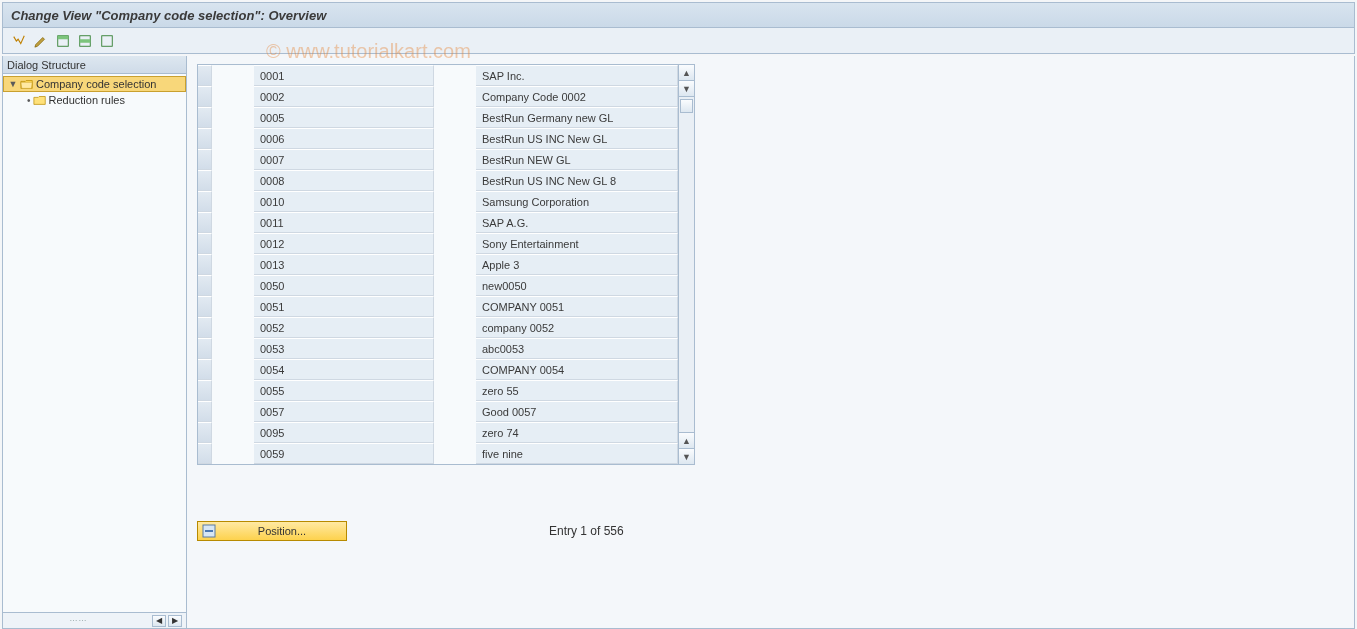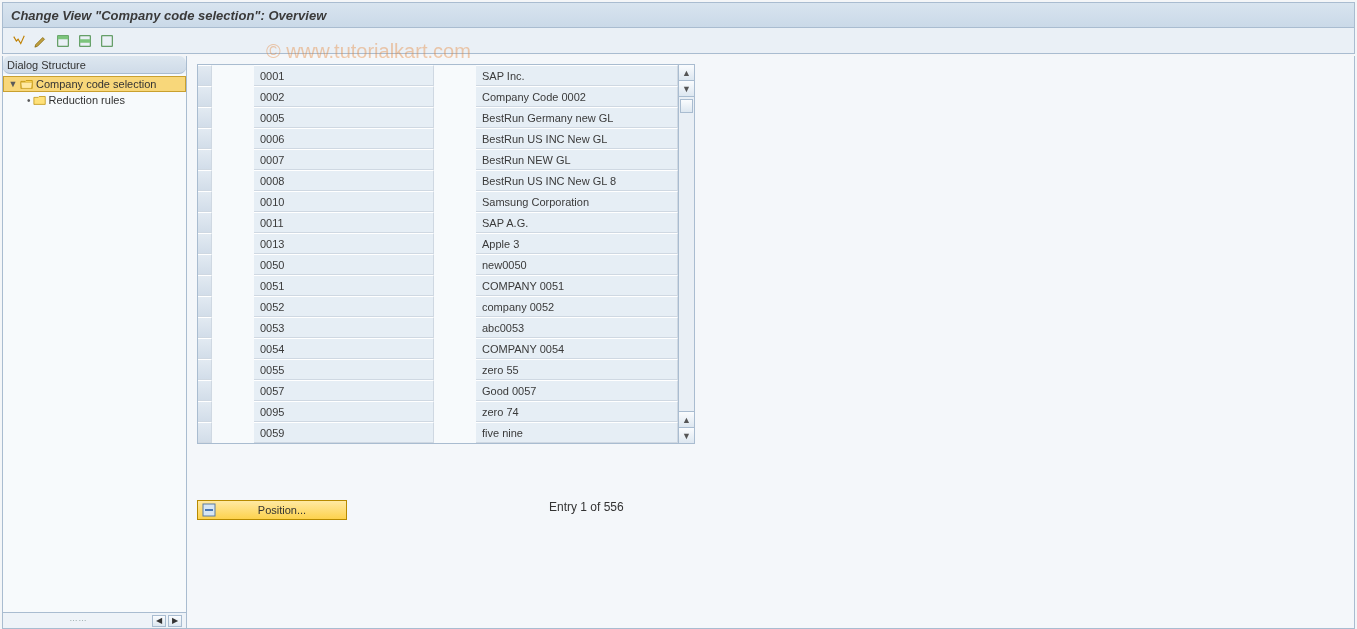--- a/index.html
+++ b/index.html
@@ -76,21 +76,20 @@
     position: relative;
   }
   .sidebar-header {
     height: 18px;
     line-height: 18px;
     background: linear-gradient(to bottom, #dde7f0, #cfdbe8);
     border-bottom: 1px solid #a9bcd0;
     padding-left: 4px;
     font-size: 11px;
     color: #333;
-    border-radius: 7px;
   }
   .tree {
     flex: 1;
     background: #f7fafc;
     overflow: hidden;
     padding-top: 2px;
   }
   .tree-row {
     height: 16px;
     display: flex;
@@ -224,21 +223,21 @@
     height:14px;
     background: linear-gradient(to bottom,#fafcfe,#dde7f0);
     border:1px solid #a9bcd0;
     cursor:grab;
   }
 
   
   .footer {
     margin-top: 56px;
     display: flex;
-    align-items: flex-start;
+    align-items: center;
     gap: 12px;
   }
   .pos-btn {
     width: 150px;
     height: 20px;
     background: linear-gradient(to bottom,#ffe9a3,#fdd24d);
     border: 1px solid #b78a00;
     display: flex;
     align-items: center;
     padding: 0 4px;
@@ -382,20 +381,25 @@
               <div class="td cell col-code">0010</div>
               <div class="td cell col-name">Samsung Corporation</div>
             </div>
             <div class="tr">
               <div class="td col-sel"></div>
               <div class="td cell col-code">0011</div>
               <div class="td cell col-name">SAP A.G.</div>
             </div>
             <div class="tr">
               <div class="td col-sel"></div>
+              <div class="td cell col-code">0012</div>
+              <div class="td cell col-name">Sony Entertainment</div>
+            </div>
+            <div class="tr">
+              <div class="td col-sel"></div>
               <div class="td cell col-code">0013</div>
               <div class="td cell col-name">Apple 3</div>
             </div>
             <div class="tr">
               <div class="td col-sel"></div>
               <div class="td cell col-code">0050</div>
               <div class="td cell col-name">new0050</div>
             </div>
             <div class="tr">
               <div class="td col-sel"></div>

